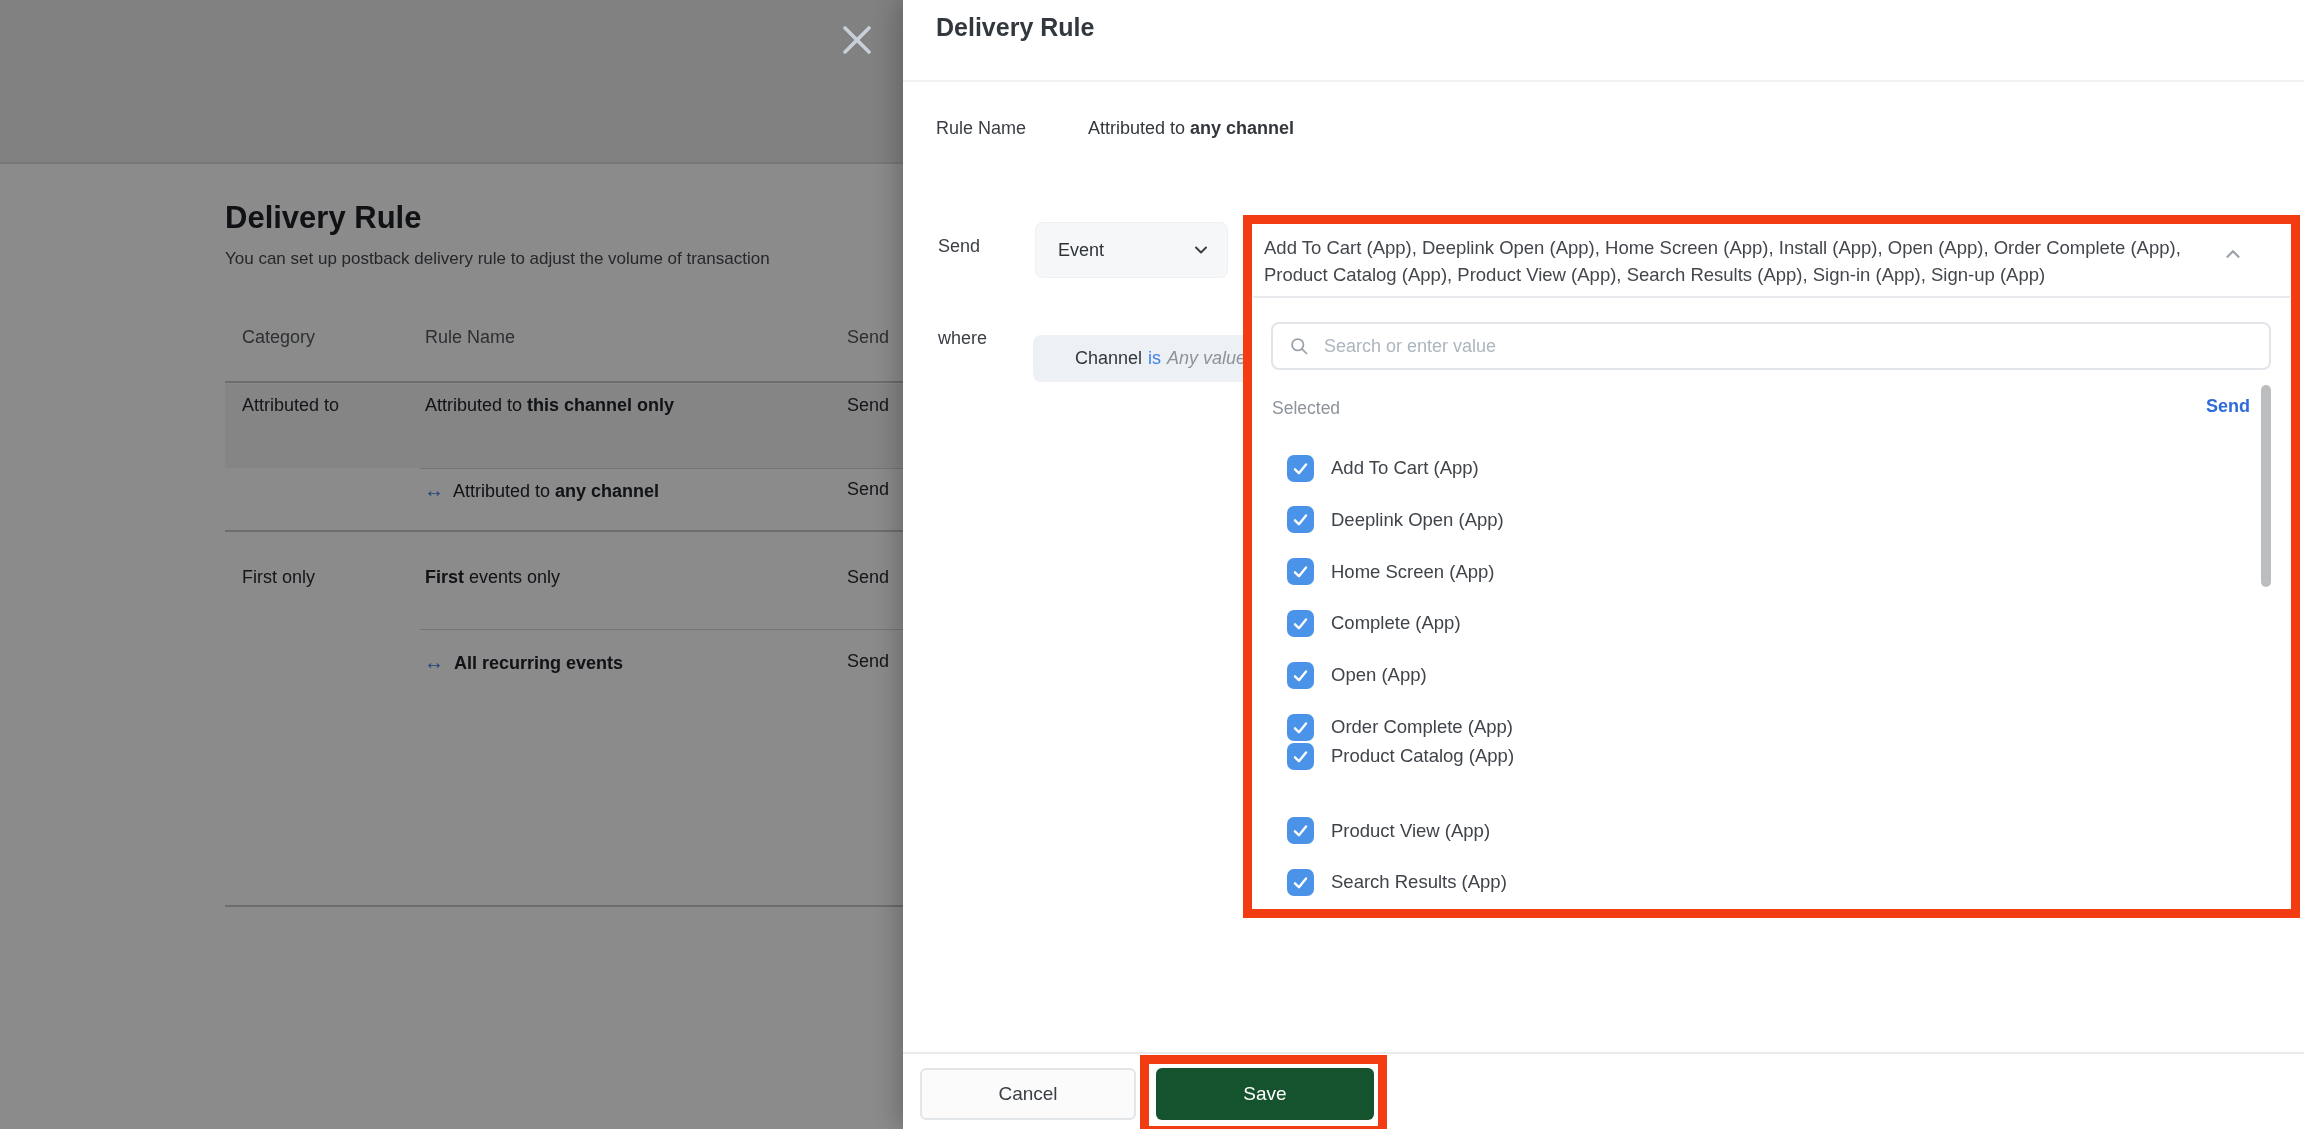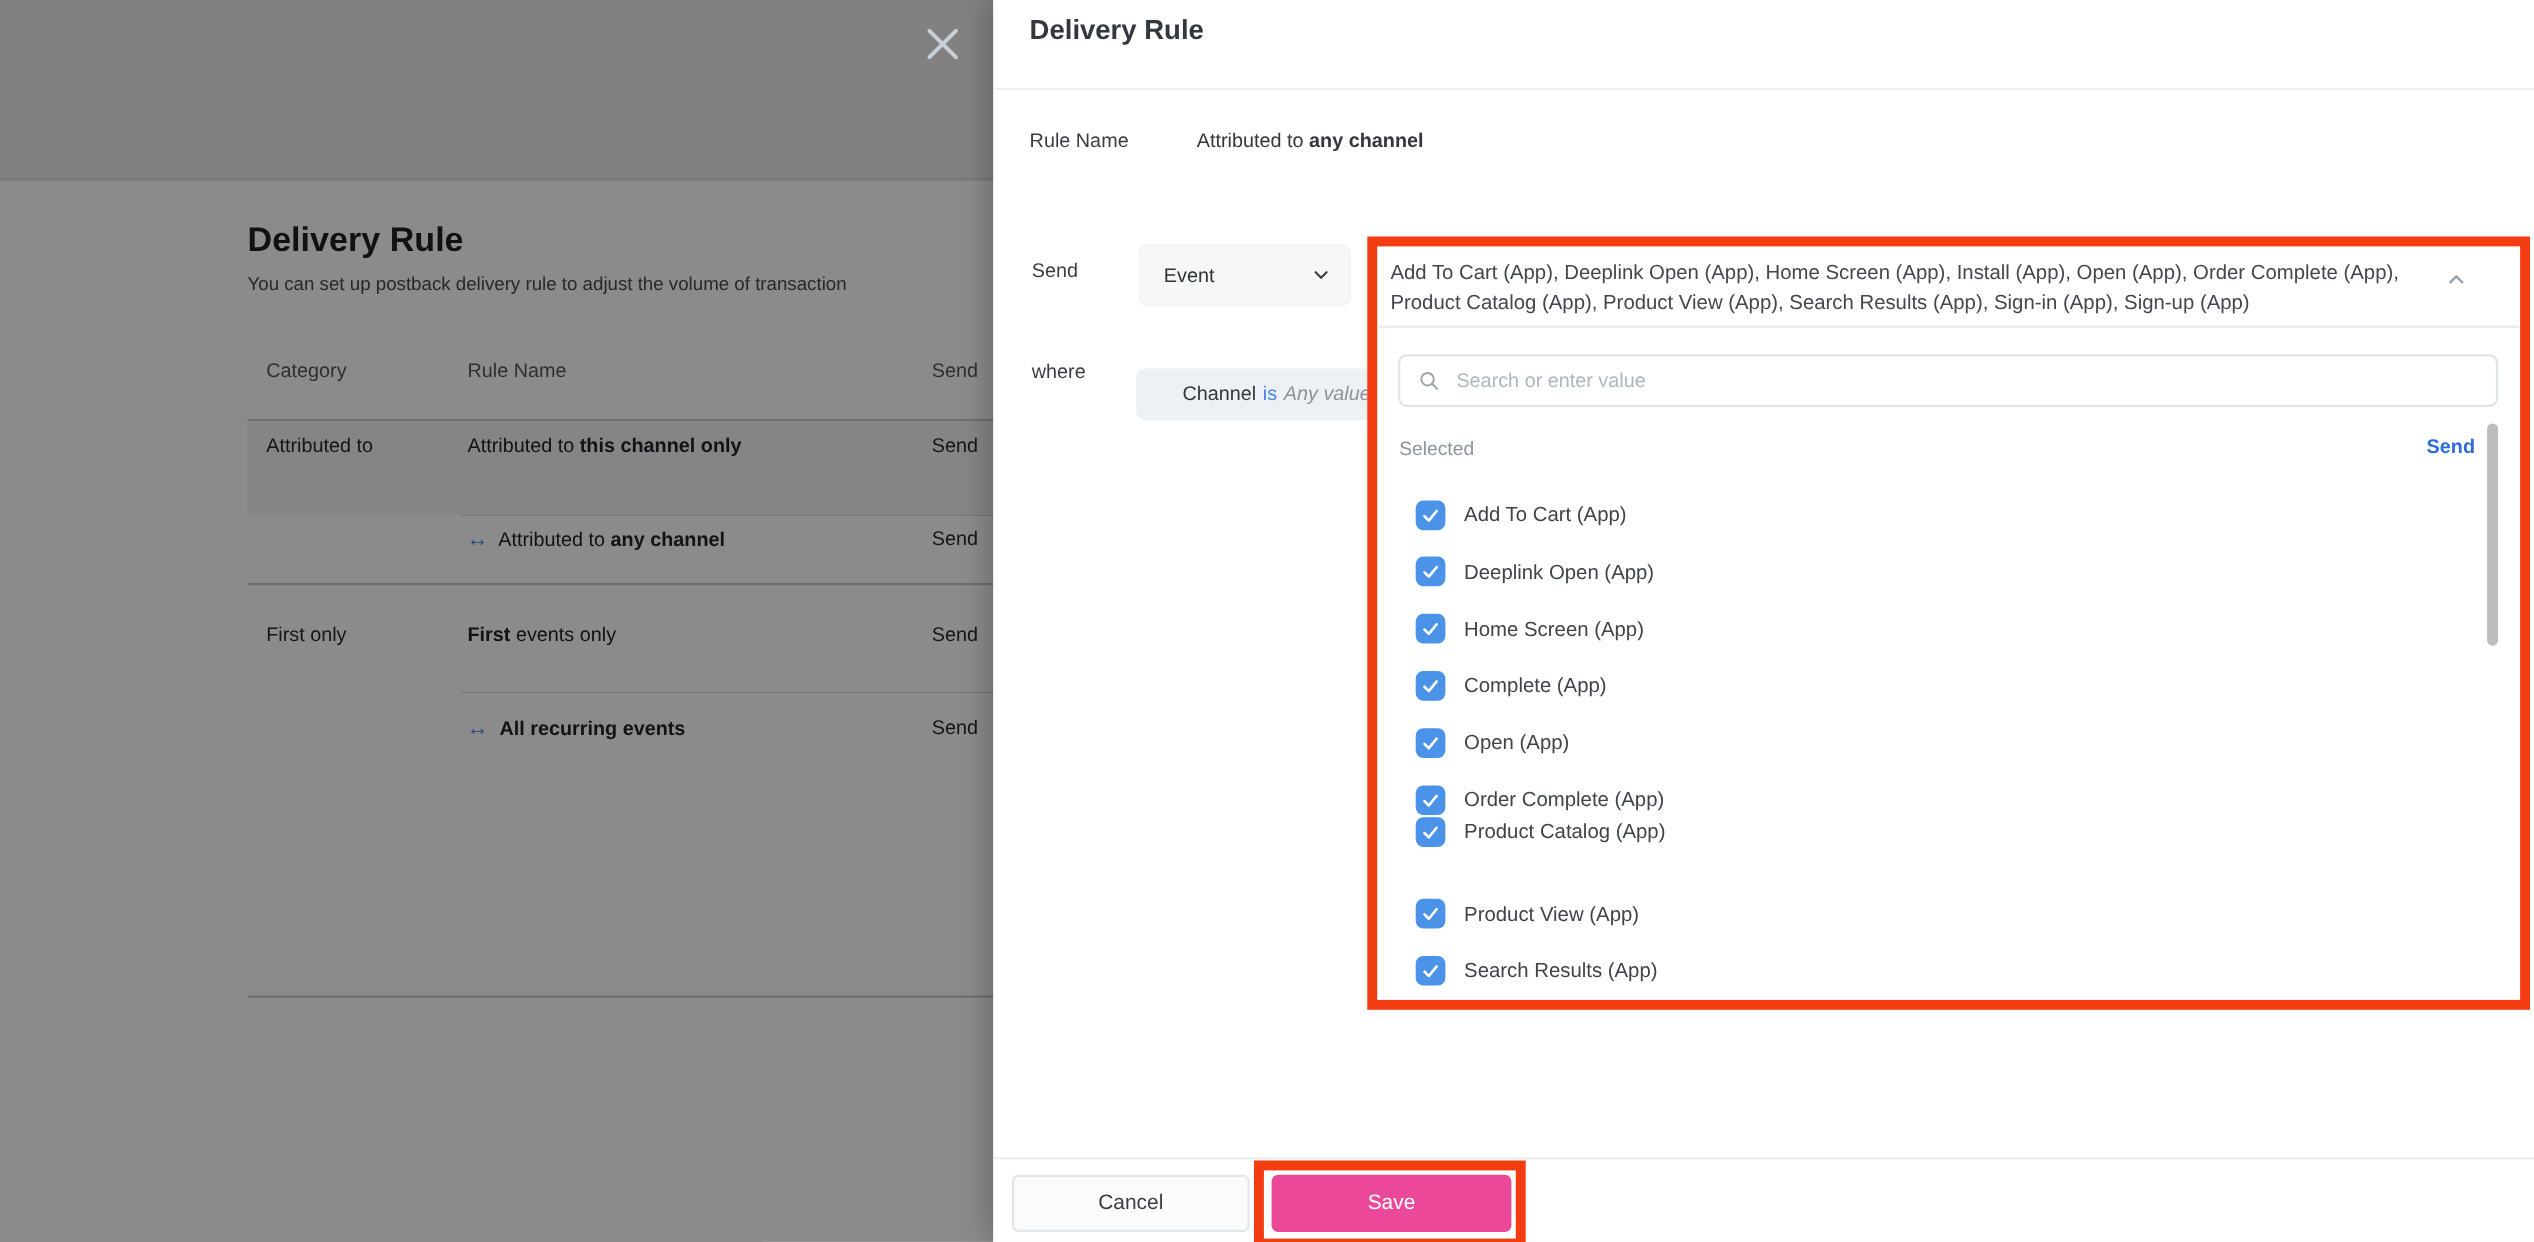--- a/index.html
+++ b/index.html
@@ -51,21 +51,21 @@
   .opt-label{margin-left:17px;font-size:18.5px;color:#3f444a;white-space:nowrap;}
   .thumb{left:1358px;top:385px;width:10px;height:202px;background:#bcbdbf;border-radius:5px;z-index:3;}
 
   
   .ann{border:9px solid #f43c12;box-sizing:border-box;pointer-events:none;z-index:6;background:transparent;}
 
   
   .f-hr{left:0;top:1052px;width:1401px;height:0;border-top:2px solid #eaebec;}
   .btn-cancel{left:17px;top:1068px;width:216px;height:52px;background:#fbfbfc;border:2px solid #e3e6e9;border-radius:6px;
               display:flex;align-items:center;justify-content:center;font-size:19px;color:#3a3f45;box-sizing:border-box;}
-  .btn-save{left:253px;top:1068px;width:218px;height:52px;background:#ec4899;border-radius:6px;z-index:7;
+  .btn-save{left:253px;top:1068px;width:218px;height:52px;background:#14532d;border-radius:6px;z-index:7;
             display:flex;align-items:center;justify-content:center;font-size:19px;color:#fff;}
 </style>
 </head>
 <body>
 
 <div id="screen">
 
   <div class="abs bg-header"></div>
   <div class="abs bg-title">Delivery Rule</div>
   <div class="abs bg-sub">You can set up postback delivery rule to adjust the volume of transaction</div>

